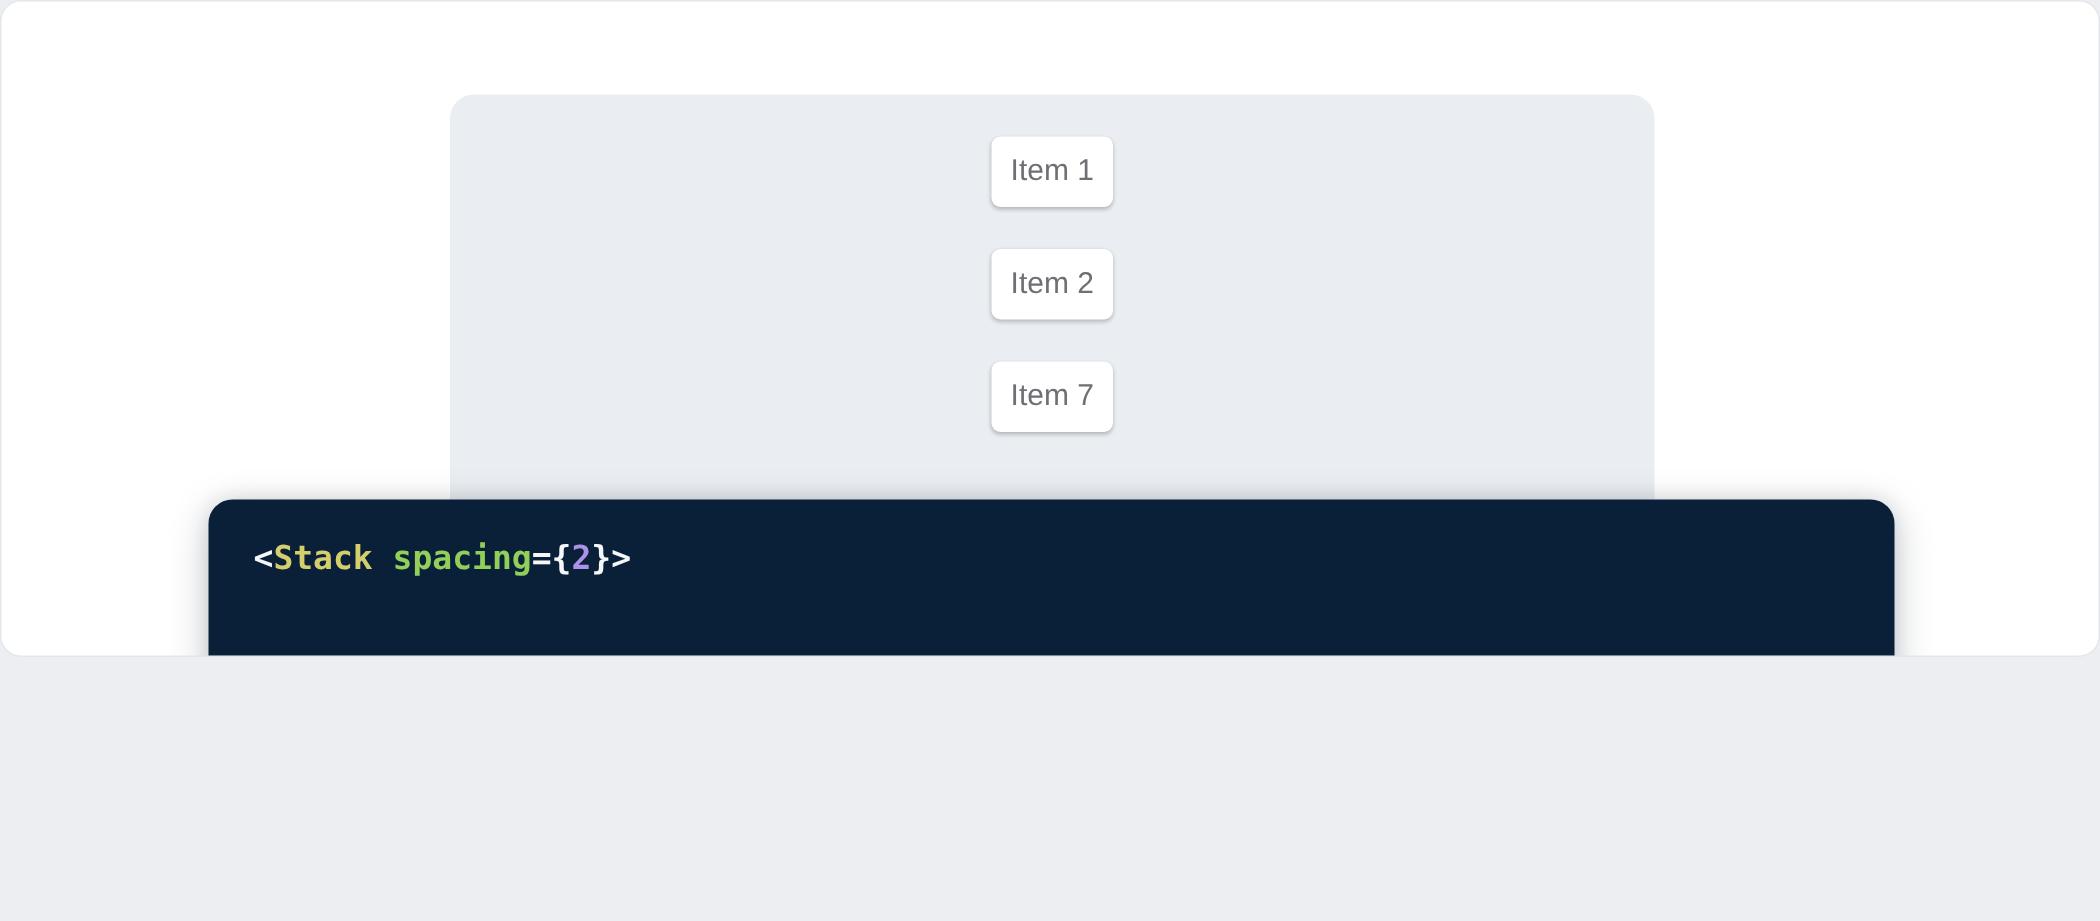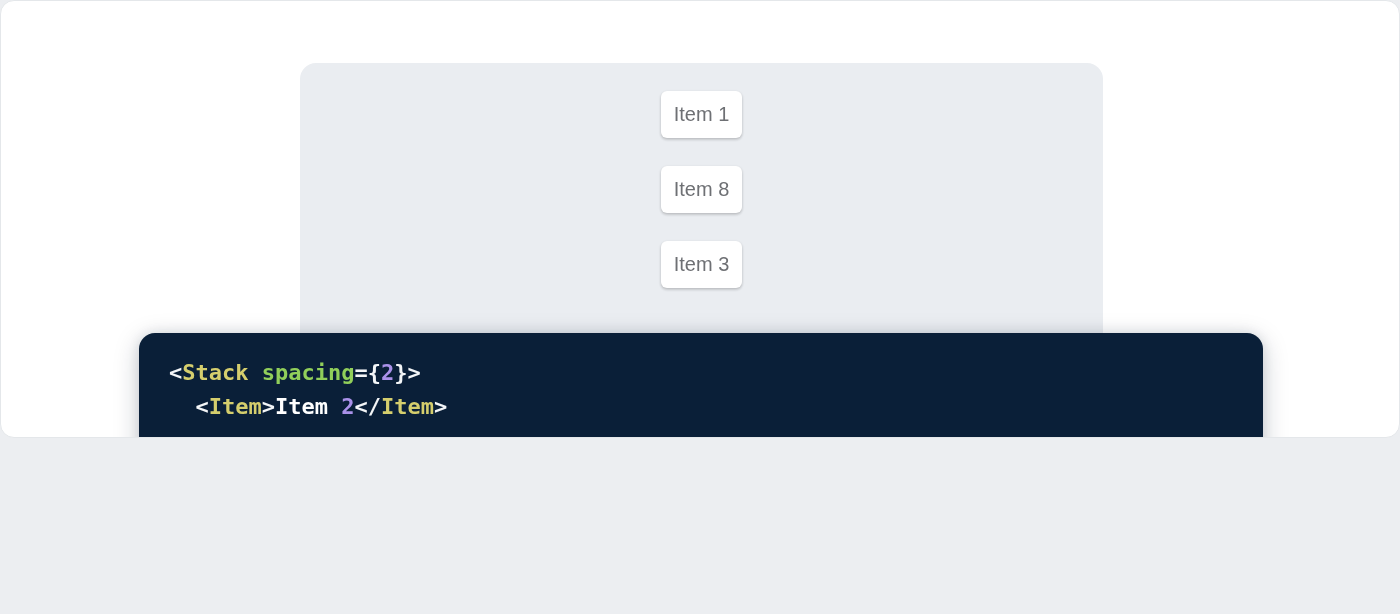--- a/index.html
+++ b/index.html
@@ -70,24 +70,23 @@
 </style>
 </head>
 <body>
 
 <div class="page">
 
   <div class="demo-panel">
     <div class="stack">
 
     <div class="item-card">Item 1</div>
-        <div class="item-card">Item 8</div>
-        <div class="item-card">Item 3</div>
+        <div class="item-card">Item 2</div>
+        <div class="item-card">Item 7</div>
       </div>
   </div>
 
   <div class="code-block">
 
   <div class="code-line"><span class="tok-punctuation">&lt;</span><span class="tok-tag">Stack</span><span class="tok-plain"> </span><span class="tok-attr_name">spacing</span><span class="tok-punctuation">={</span><span class="tok-number">2</span><span class="tok-punctuation">}&gt;</span></div>
-      <div class="code-line"><span class="tok-plain">  </span><span class="tok-punctuation">&lt;</span><span class="tok-tag">Item</span><span class="tok-punctuation">&gt;</span><span class="tok-plain">Item </span><span class="tok-number">2</span><span class="tok-punctuation">&lt;/</span><span class="tok-tag">Item</span><span class="tok-punctuation">&gt;</span></div>
     </div>
 
 </div>
 
 </body></html>

